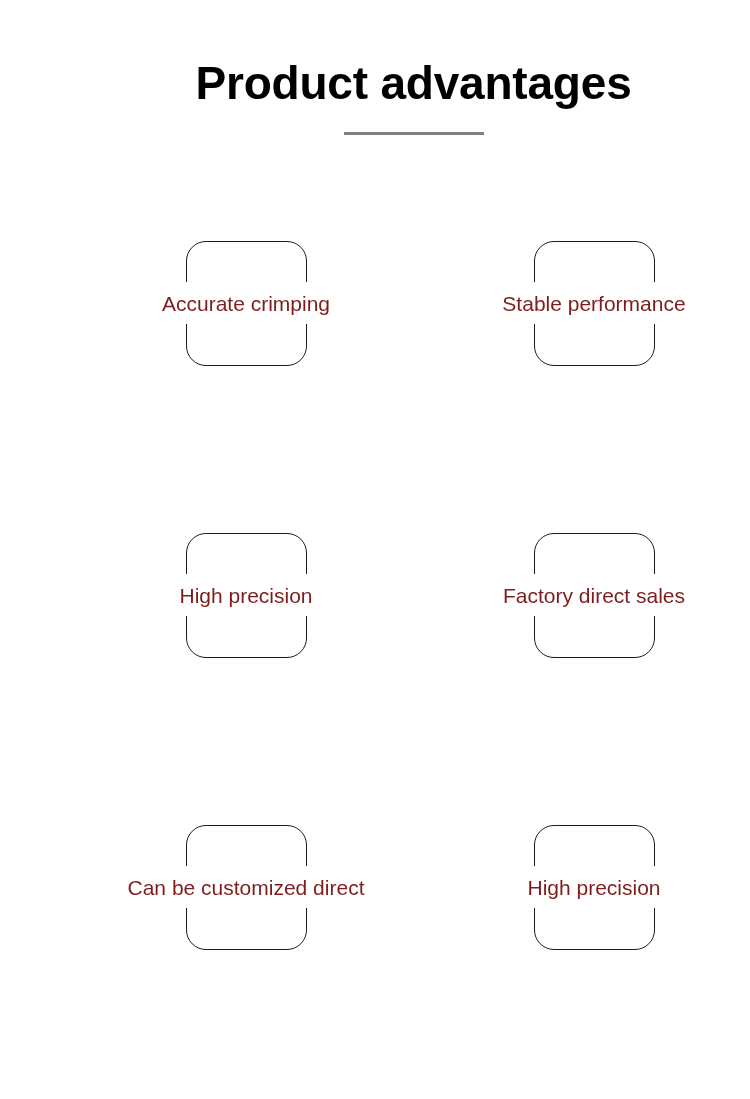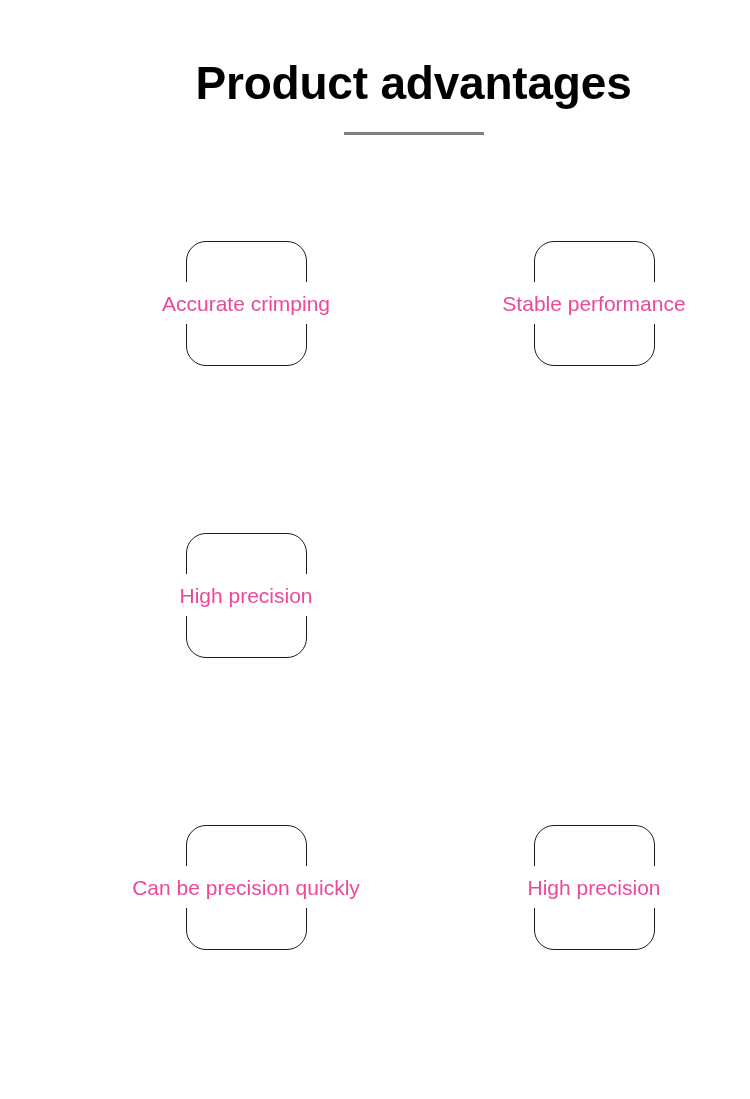--- a/index.html
+++ b/index.html
@@ -99,21 +99,21 @@
     justify-content: center;
     background: #ffffff;
     padding: 0 14px;
     white-space: nowrap;
     z-index: 2;
   }
 
   .advantage-label {
     font-size: 21px;
     font-weight: normal;
-    color: #ec4899;
+    color: #7f1d1d;
     line-height: 1;
     white-space: nowrap;
   }
 </style>
 </head>
 <body>
 
 <div class="page">
 
   <div class="header">
@@ -138,27 +138,33 @@
       </div>
     </div>
 
     <div class="grid-row">
       <div class="advantage-item col-1">
         <div class="advantage-box"></div>
         <div class="advantage-label-wrap">
           <span class="advantage-label">High precision</span>
         </div>
       </div>
+      <div class="advantage-item col-2">
+        <div class="advantage-box"></div>
+        <div class="advantage-label-wrap">
+          <span class="advantage-label">Factory direct sales</span>
+        </div>
+      </div>
     </div>
 
     <div class="grid-row">
       <div class="advantage-item col-1">
         <div class="advantage-box"></div>
         <div class="advantage-label-wrap">
-          <span class="advantage-label">Can be precision quickly</span>
+          <span class="advantage-label">Can be customized direct</span>
         </div>
       </div>
       <div class="advantage-item col-2">
         <div class="advantage-box"></div>
         <div class="advantage-label-wrap">
           <span class="advantage-label">High precision</span>
         </div>
       </div>
     </div>
 

